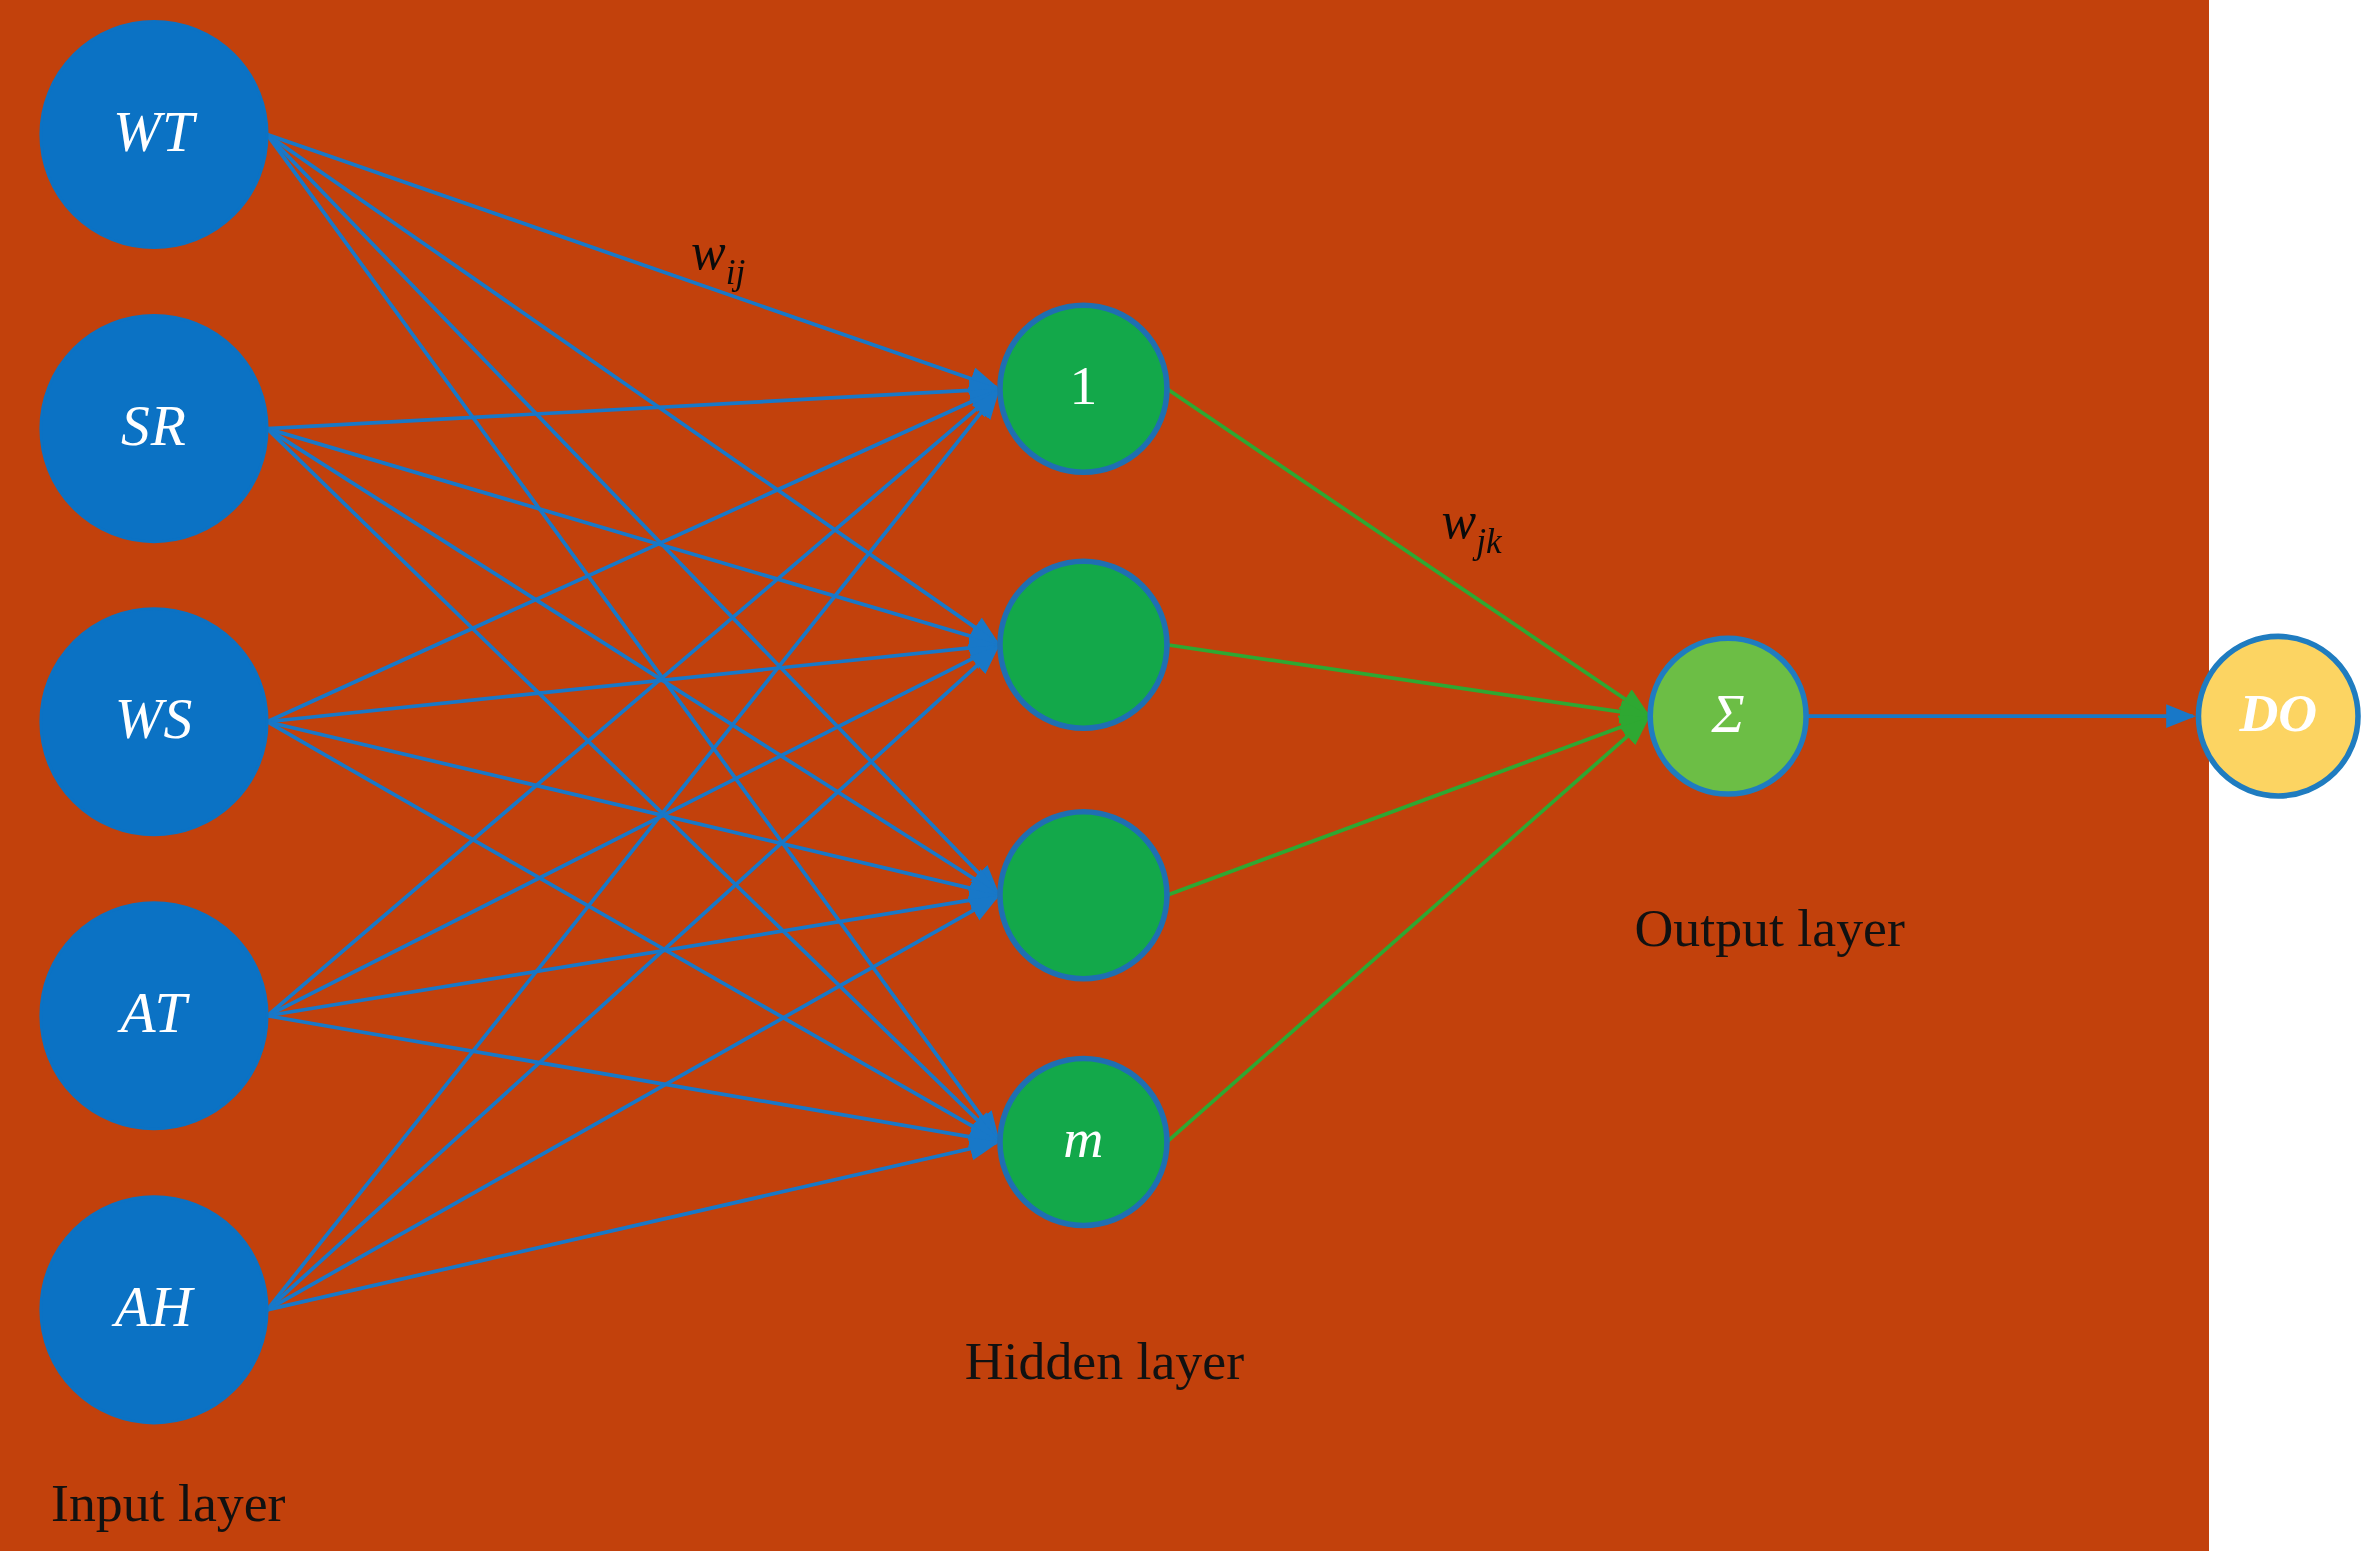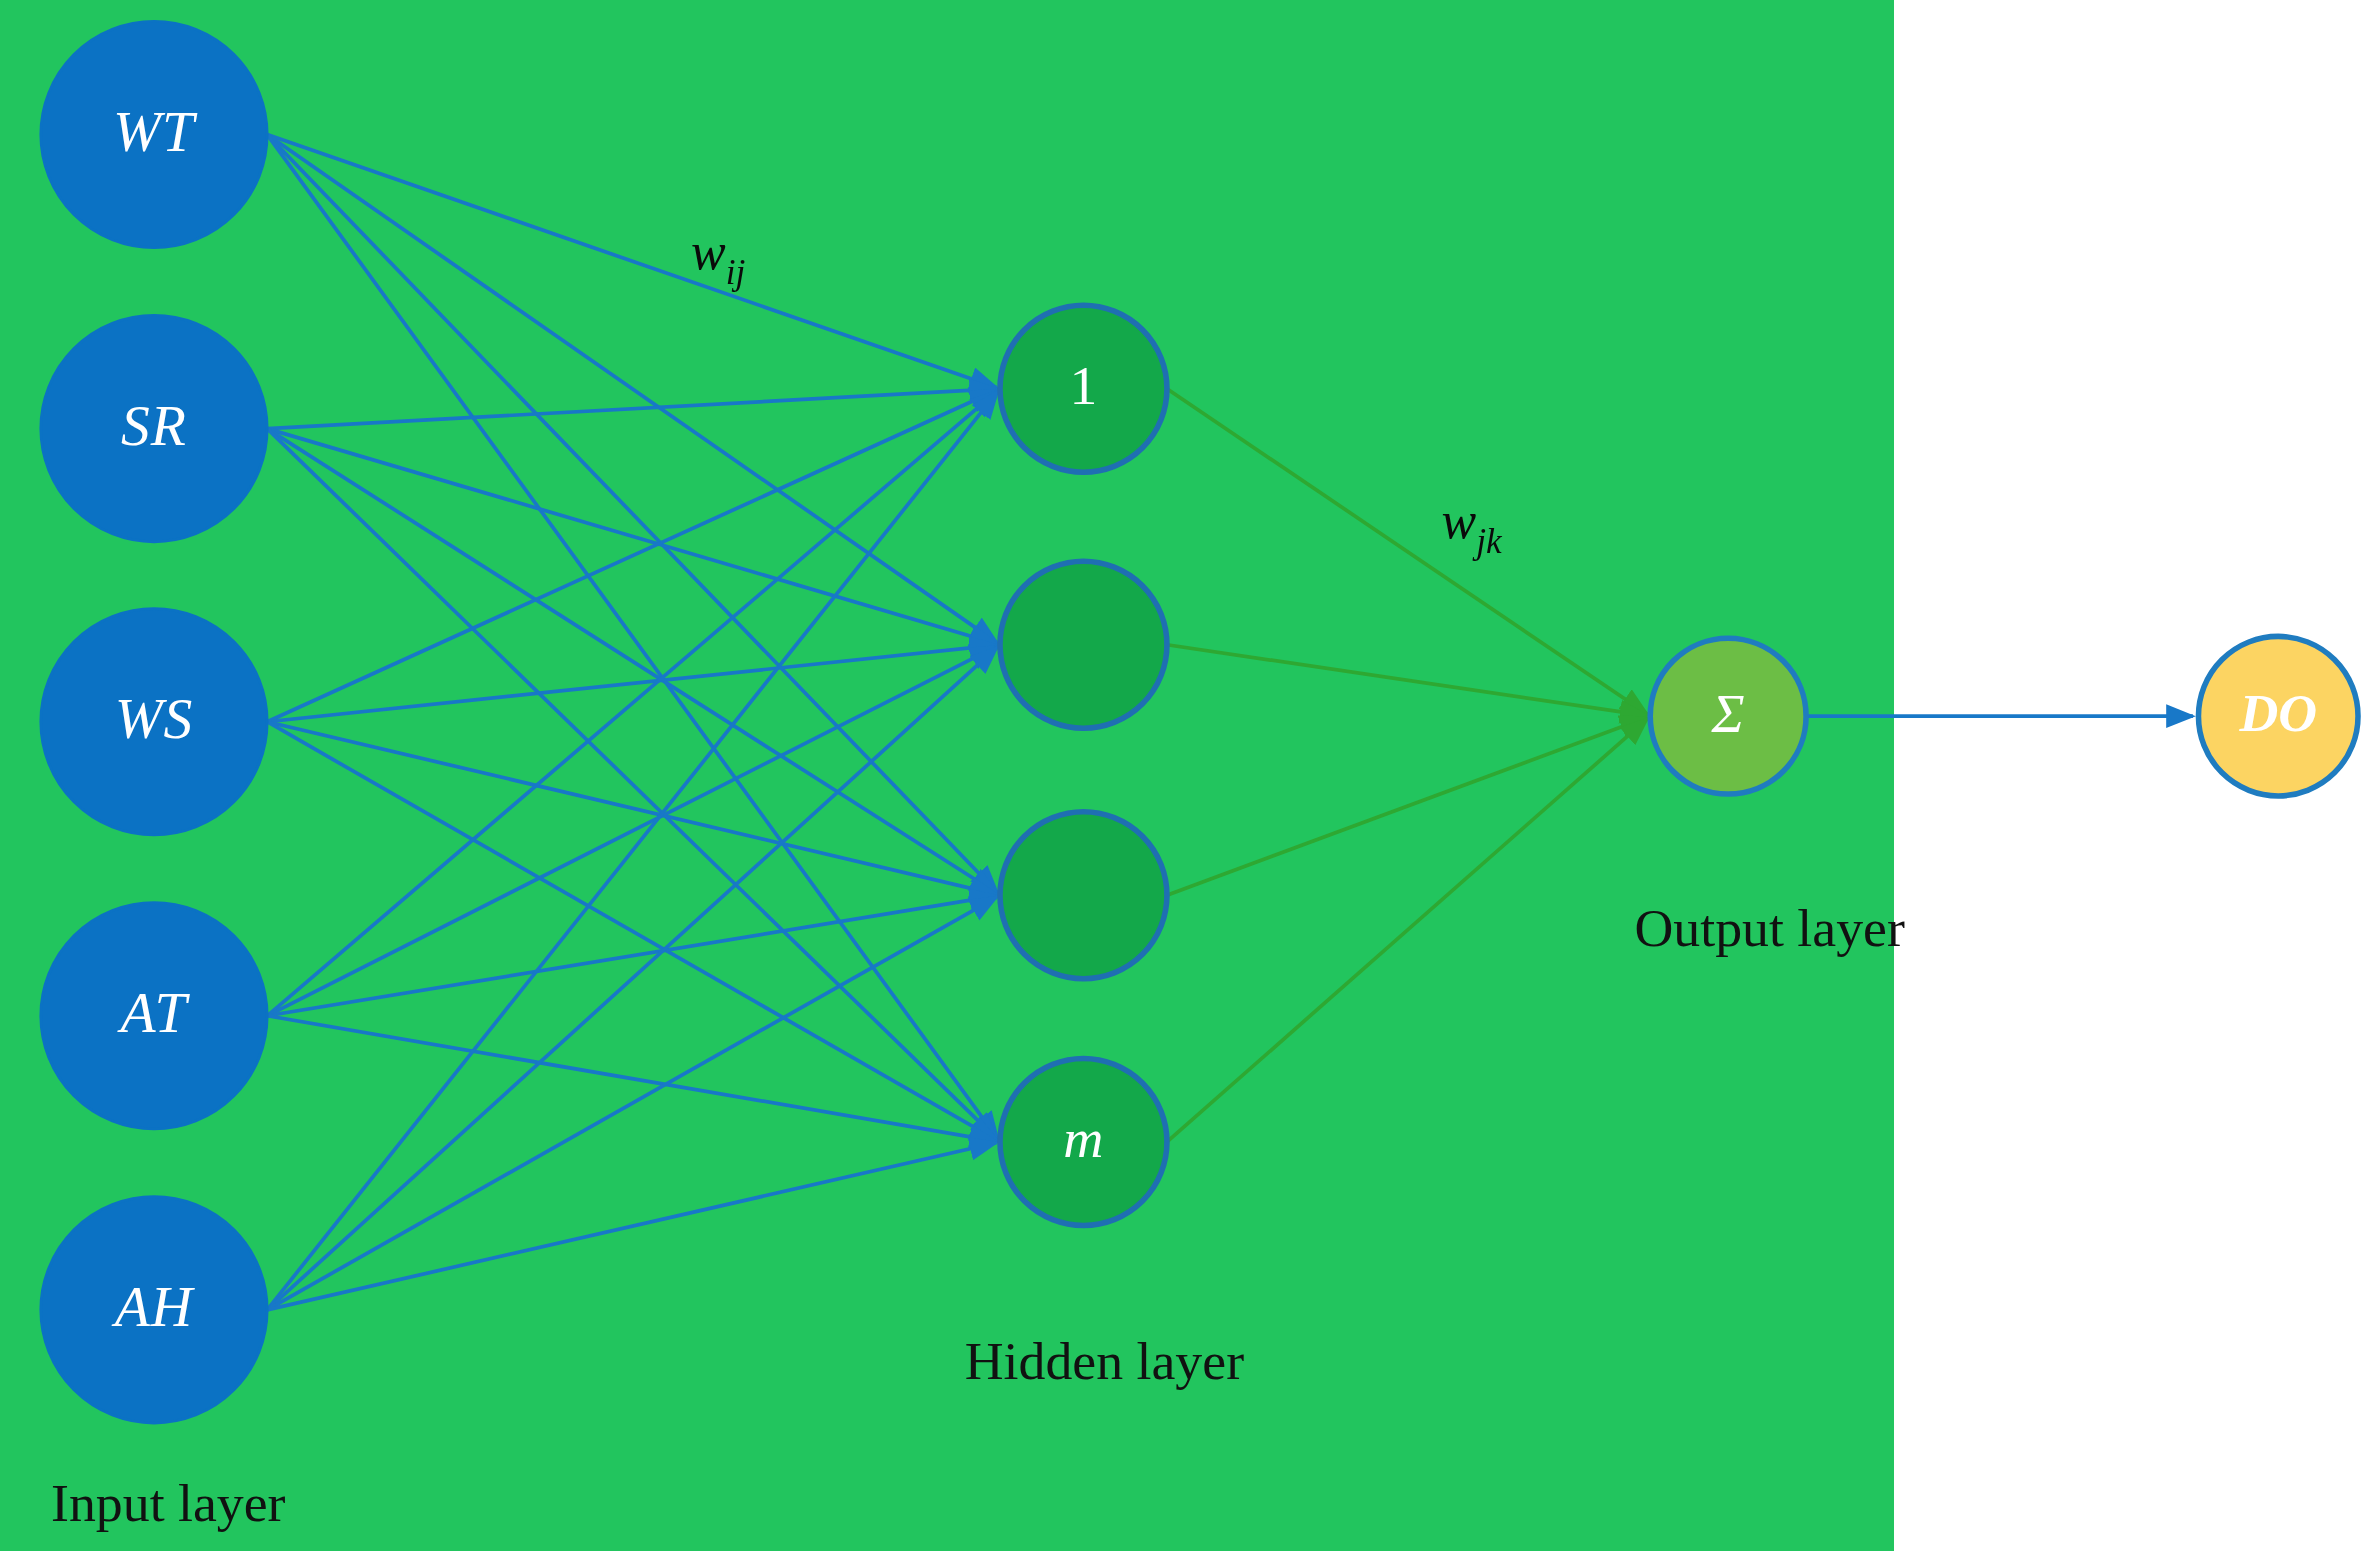--- a/index.html
+++ b/index.html
@@ -8,23 +8,23 @@
     background: #ffffff;
   }
   body {
     width: 2371px;
     height: 1552px;
     overflow: hidden;
     font-family: "Liberation Serif", "DejaVu Serif", serif;
   }
   #diagram-root {
     position: relative;
-    width: 1894px;
+    width: 2209px;
     height: 1552px;
-    background: #22c55e;
+    background: #c2410c;
   }
   svg.net {
     position: absolute;
     left: 0;
     top: 0;
     width: 2371px;
     height: 1552px;
     display: block;
   }
   .node-label {

